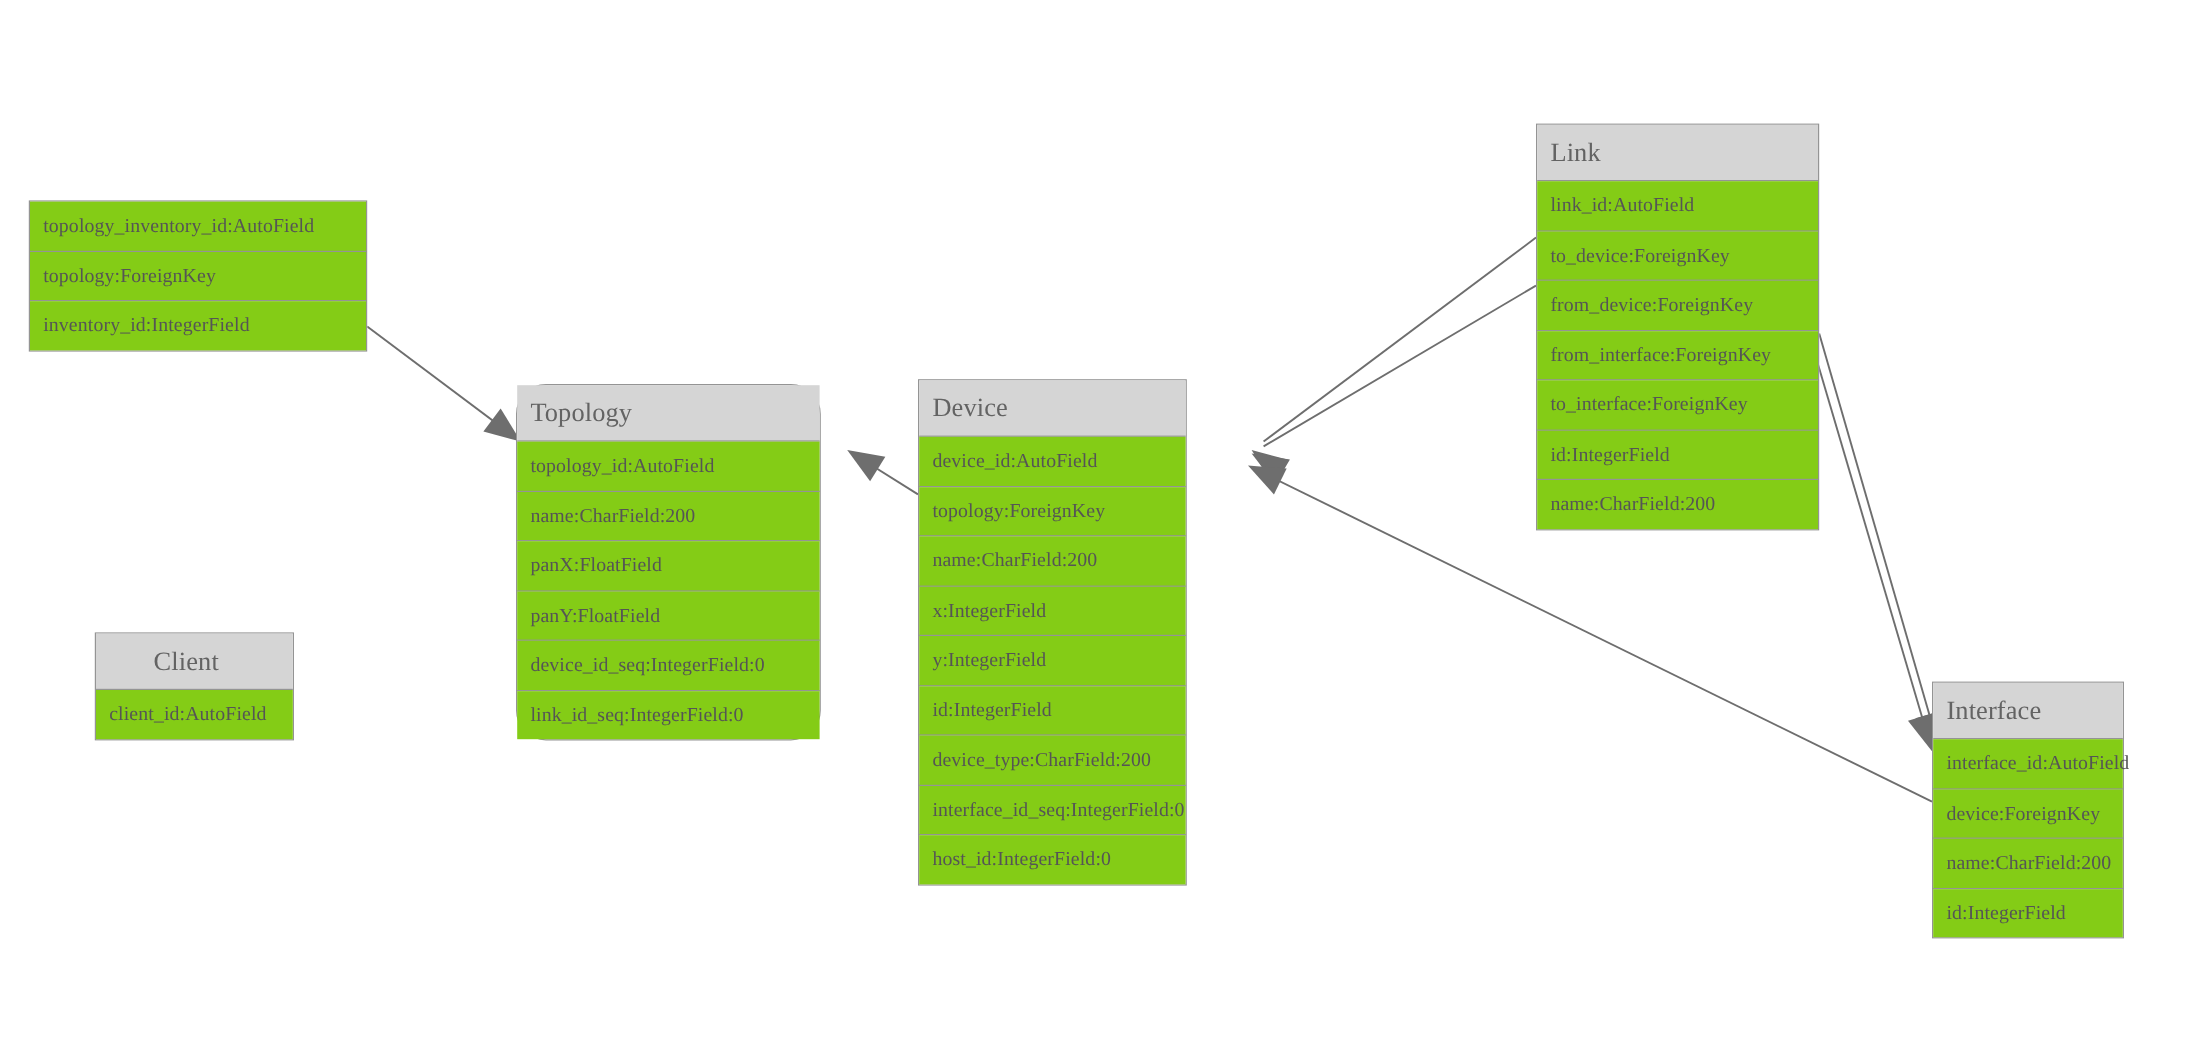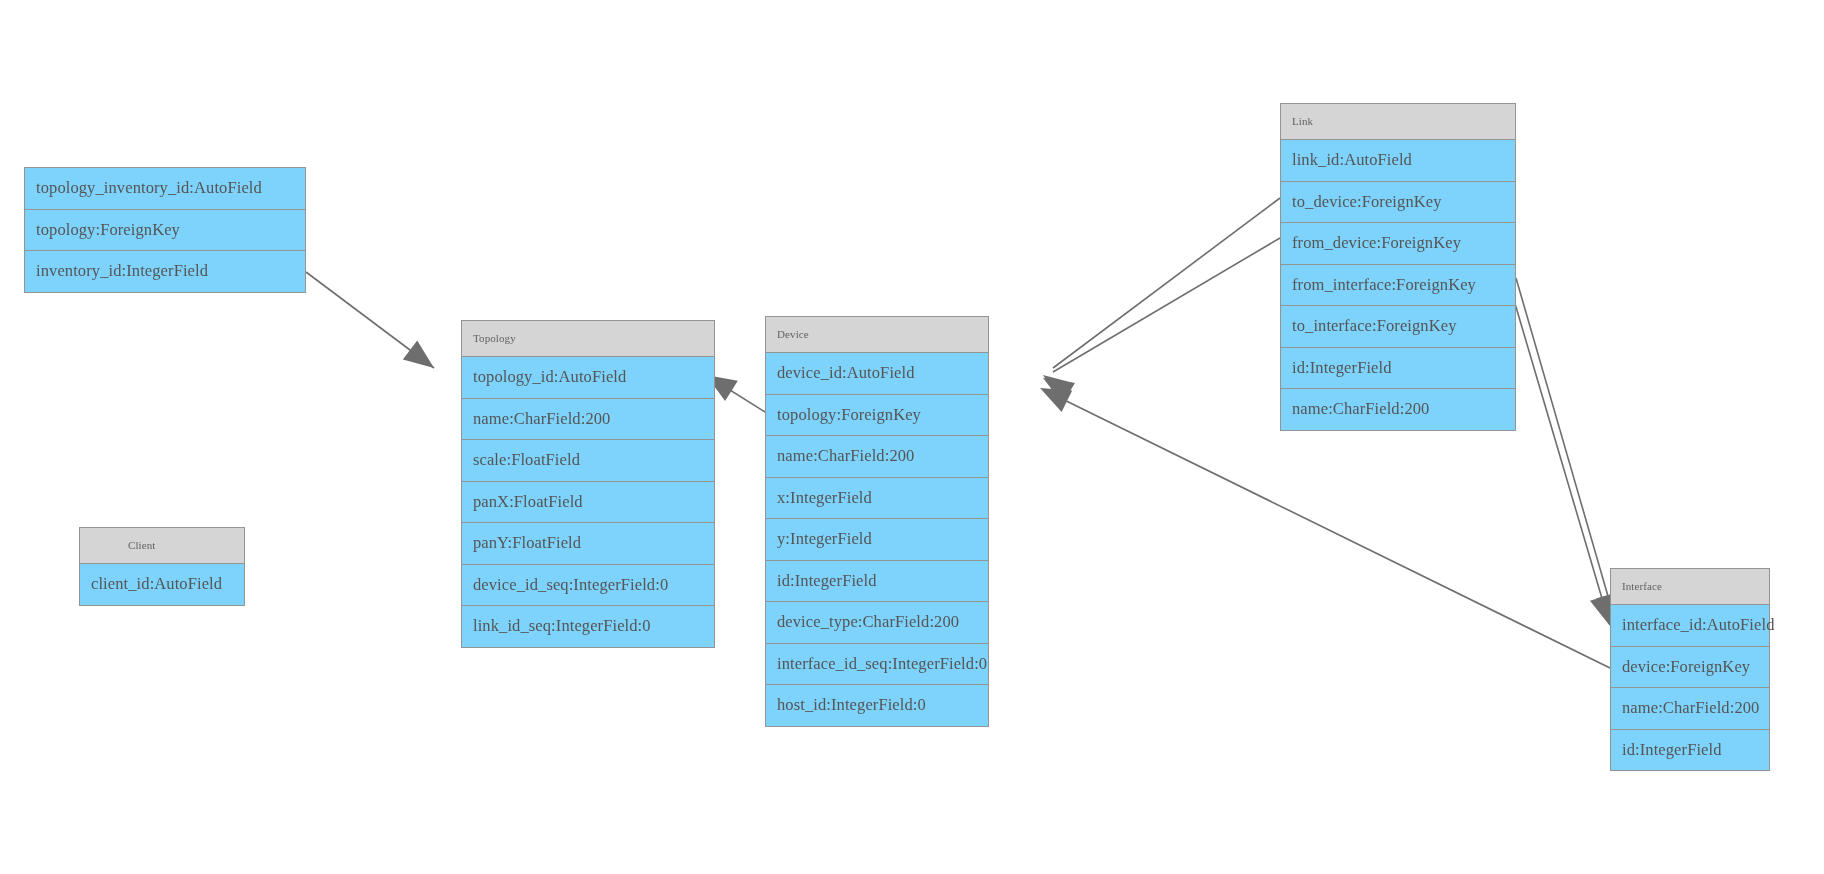--- a/index.html
+++ b/index.html
@@ -28,29 +28,29 @@
     box-sizing: border-box;
     border: 1px solid #949494;
     background: #ffffff;
     z-index: 5;
   }
   .entity-title {
     box-sizing: border-box;
     background: #d5d5d5;
     color: #636363;
     border-bottom: 1px solid #949494;
-    font-size: 11px;
+    font-size: 22px;
     line-height: 1;
     padding: 12px 11px 12px 11px;
     white-space: nowrap;
     letter-spacing: 0.1px;
   }
   .entity-field {
     box-sizing: border-box;
-    background: #7dd3fc;
+    background: #84cc16;
     color: #555555;
     border-bottom: 1px solid #949494;
     font-size: 16.5px;
     line-height: 1;
     padding: 12px 11px 12px 11px;
     white-space: nowrap;
     letter-spacing: 0.1px;
   }
   .entity-field:last-child {
     border-bottom: none;
@@ -81,25 +81,24 @@
         <polygon points="0,0 -30,-12 -30,12" transform="translate(1610,626) rotate(73.5)" fill="#6e6e6e"></polygon>
       </g>
   </svg>
 
   <div id="entities-layer">
       <div class="entity" style="left: 24px; top: 167px; width: 282px; border-color: rgb(148, 148, 148);">
         <div class="entity-field" style="color: rgb(85, 85, 85); border-bottom-color: rgb(148, 148, 148);">topology_inventory_id:AutoField</div>
         <div class="entity-field" style="color: rgb(85, 85, 85); border-bottom-color: rgb(148, 148, 148);">topology:ForeignKey</div>
         <div class="entity-field" style="color: rgb(85, 85, 85); border-bottom-color: rgb(148, 148, 148);">inventory_id:IntegerField</div>
       </div>
-      <div class="entity" style="left: 461px; top: 320px; width: 254px; border-color: rgb(148, 148, 148);">
+      <div class="entity" style="left: 430px; top: 320px; width: 254px; border-color: rgb(148, 148, 148); border-radius: 25px;">
         <div class="entity-title" style="background: rgb(213, 213, 213); color: rgb(99, 99, 99); border-bottom-color: rgb(148, 148, 148);">Topology</div>
         <div class="entity-field" style="color: rgb(85, 85, 85); border-bottom-color: rgb(148, 148, 148);">topology_id:AutoField</div>
         <div class="entity-field" style="color: rgb(85, 85, 85); border-bottom-color: rgb(148, 148, 148);">name:CharField:200</div>
-        <div class="entity-field" style="color: rgb(85, 85, 85); border-bottom-color: rgb(148, 148, 148);">scale:FloatField</div>
         <div class="entity-field" style="color: rgb(85, 85, 85); border-bottom-color: rgb(148, 148, 148);">panX:FloatField</div>
         <div class="entity-field" style="color: rgb(85, 85, 85); border-bottom-color: rgb(148, 148, 148);">panY:FloatField</div>
         <div class="entity-field" style="color: rgb(85, 85, 85); border-bottom-color: rgb(148, 148, 148);">device_id_seq:IntegerField:0</div>
         <div class="entity-field" style="color: rgb(85, 85, 85); border-bottom-color: rgb(148, 148, 148);">link_id_seq:IntegerField:0</div>
       </div>
       <div class="entity" style="left: 765px; top: 316px; width: 224px; border-color: rgb(148, 148, 148);">
         <div class="entity-title" style="background: rgb(213, 213, 213); color: rgb(99, 99, 99); border-bottom-color: rgb(148, 148, 148);">Device</div>
         <div class="entity-field" style="color: rgb(85, 85, 85); border-bottom-color: rgb(148, 148, 148);">device_id:AutoField</div>
         <div class="entity-field" style="color: rgb(85, 85, 85); border-bottom-color: rgb(148, 148, 148);">topology:ForeignKey</div>
         <div class="entity-field" style="color: rgb(85, 85, 85); border-bottom-color: rgb(148, 148, 148);">name:CharField:200</div>

